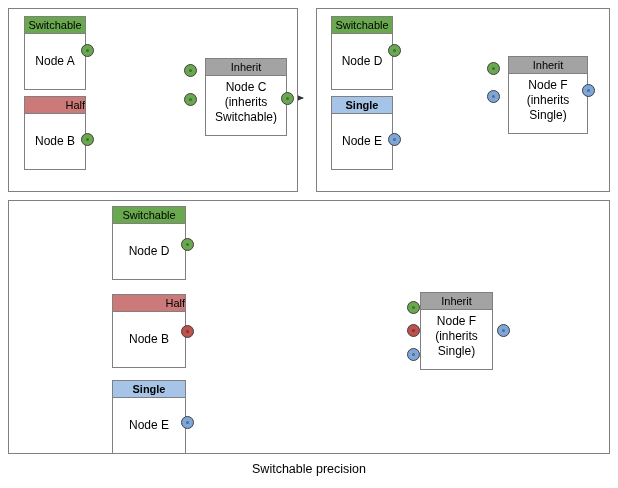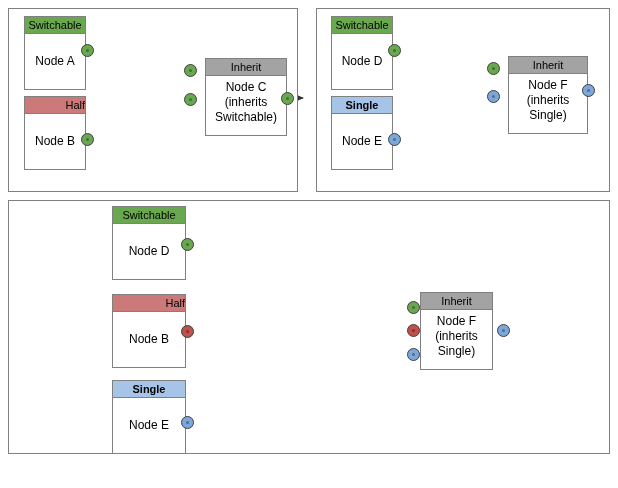--- a/index.html
+++ b/index.html
@@ -190,14 +190,15 @@
         <div>(inherits</div>
         <div>Single)</div>
       </div>
     </div>
   </div>
   <div class="port port-green" style="left:407px;top:301px;"></div>
   <div class="port port-red" style="left:407px;top:324px;"></div>
   <div class="port port-blue" style="left:407px;top:348px;"></div>
   <div class="port port-blue" style="left:497px;top:324px;"></div>
 
+  <div class="caption" style="left:8px;top:462px;width:602px;">Switchable precision</div>
 
 </div>
 
 </body></html>

